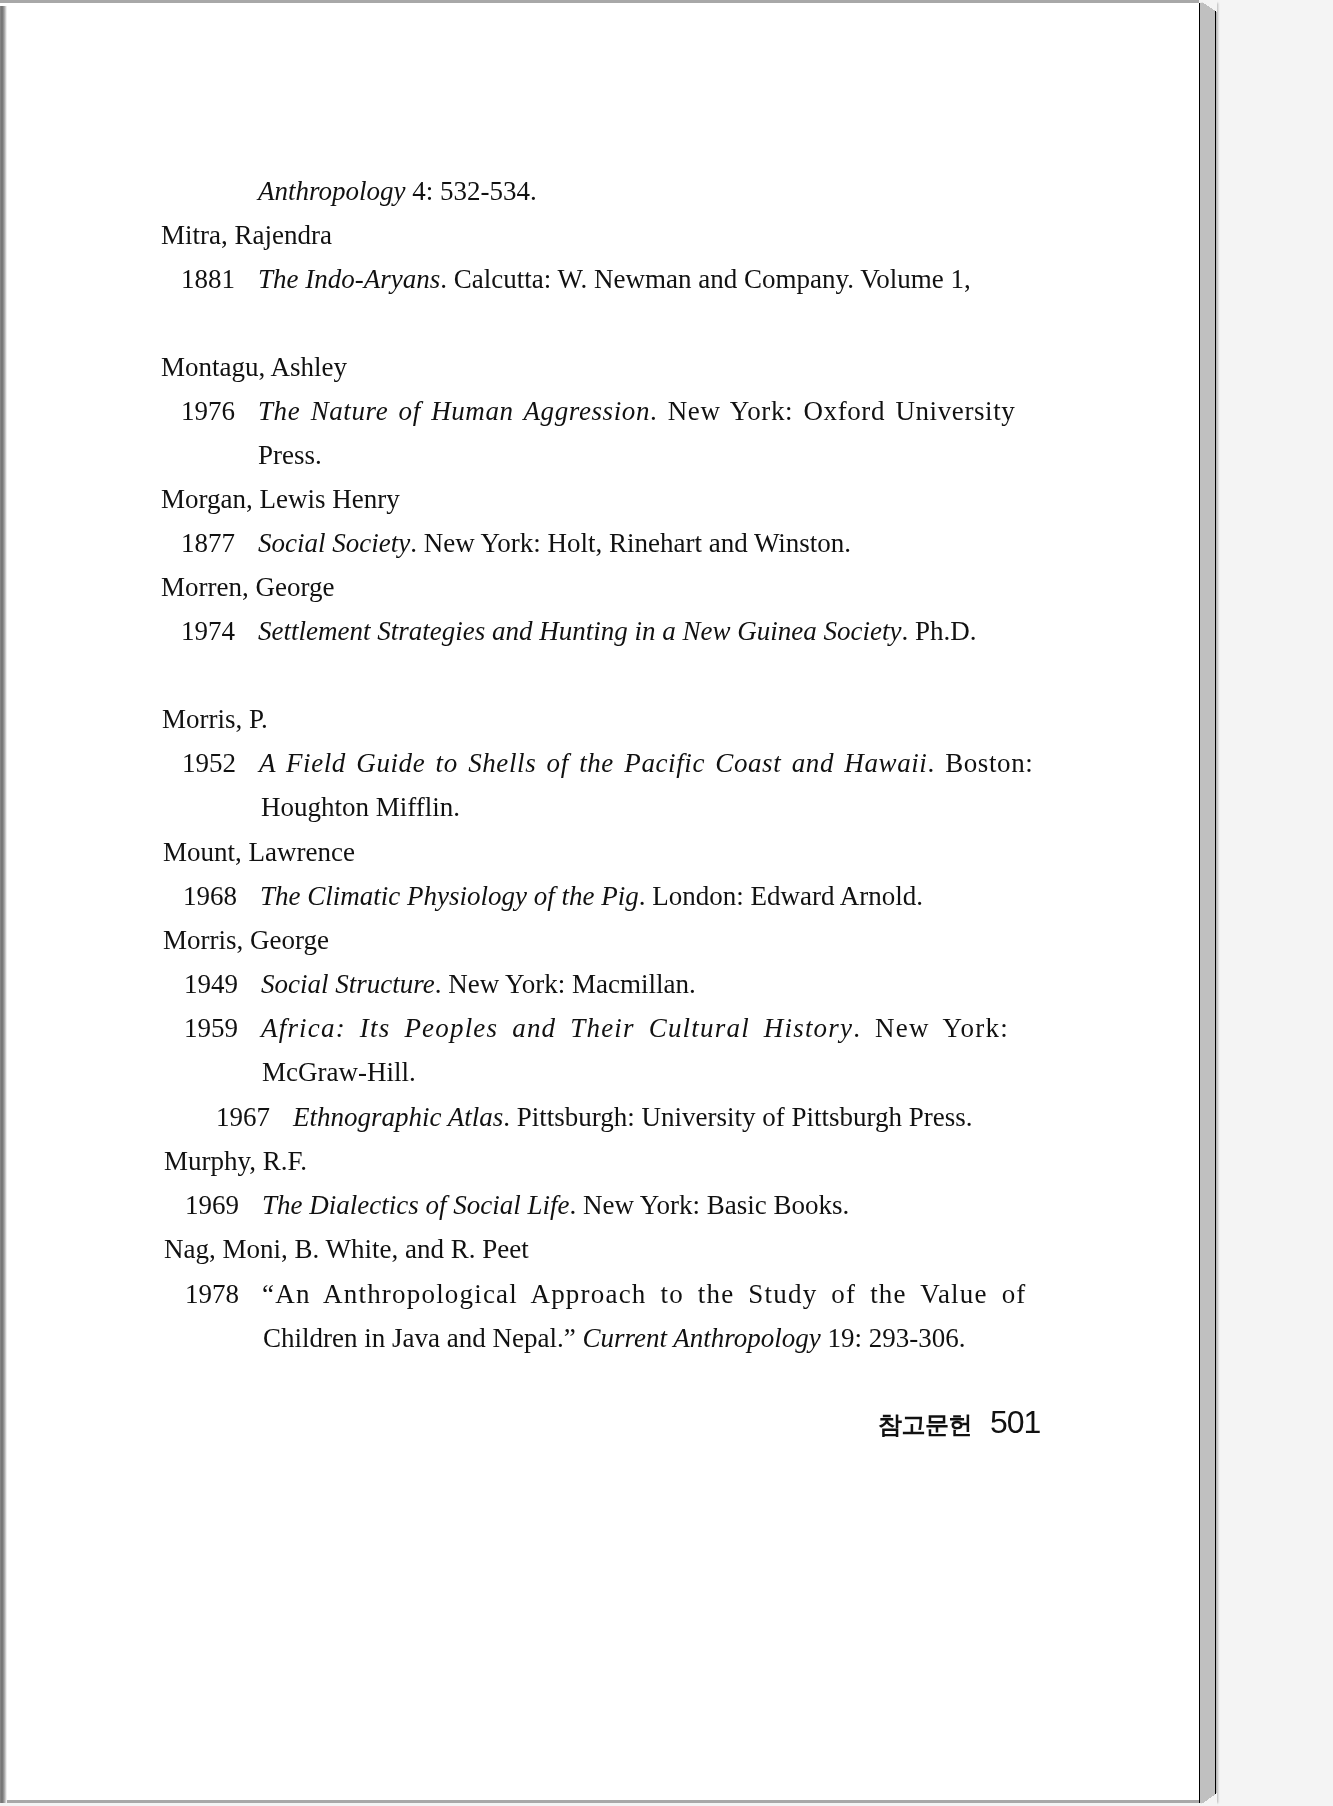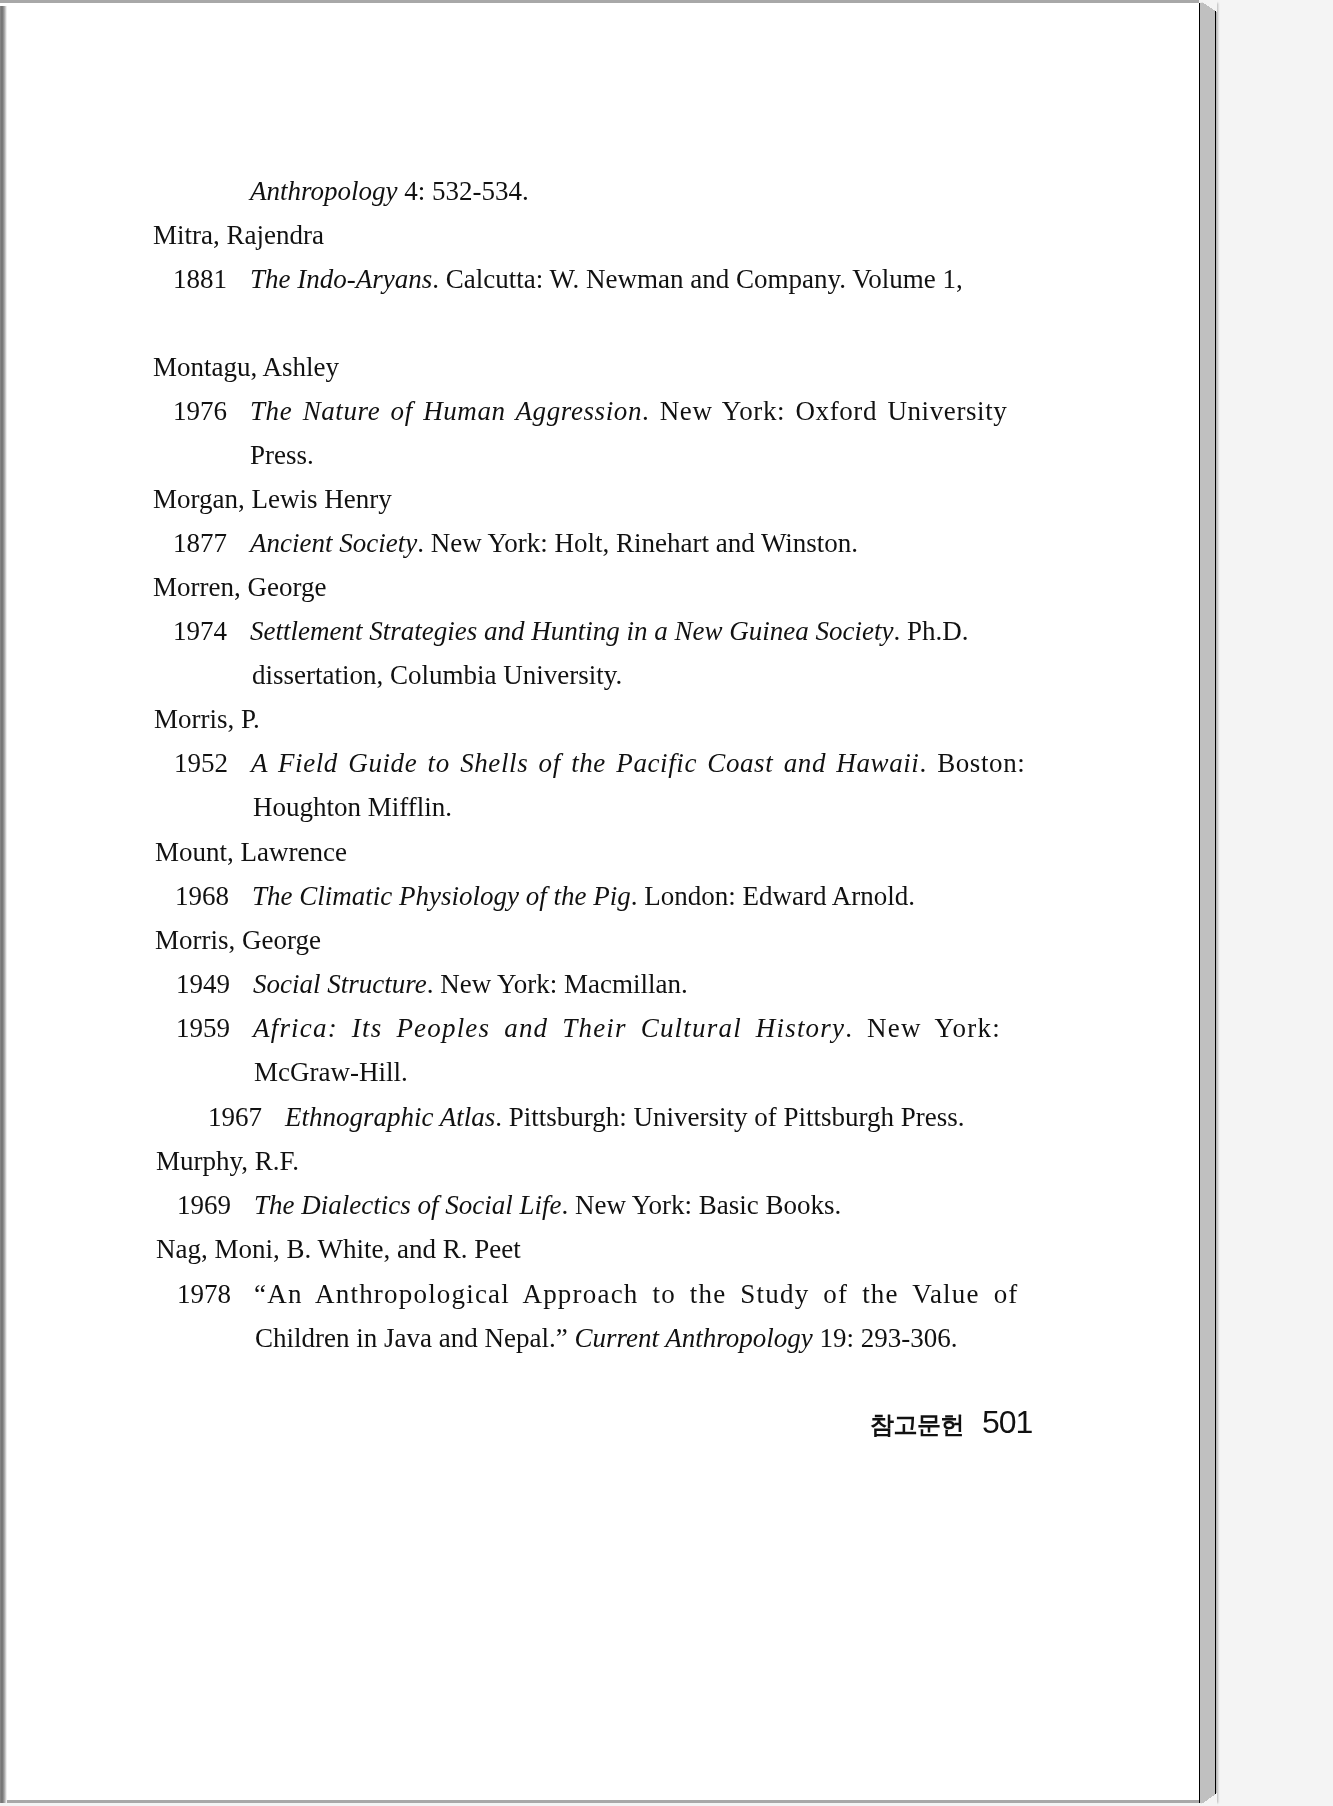--- a/index.html
+++ b/index.html
@@ -30,21 +30,21 @@
   }
   .spine-top {
     position:absolute; left:1199px; top:0; width:18px; height:12px;
     background:linear-gradient(to bottom left, #f4f4f4 50%, transparent 50%);
   }
   .spine-bottom {
     position:absolute; left:1199px; top:1793px; width:18px; height:13px;
     background:linear-gradient(to top left, #f4f4f4 50%, transparent 50%);
   }
   .content {
-    position:absolute; left:8px; top:0; width:1199px; height:1806px;
+    position:absolute; left:16px; top:0; width:1199px; height:1806px;
   }
   .line {
     position:absolute; white-space:nowrap;
     font-size:27px; line-height:34px;
   }
   .author { left:145px; }
   .year { left:165px; }
   .cont { left:242px; }
   .entry-text { position:absolute; left:77px; white-space:nowrap; }
   i { font-style:italic; }
@@ -85,30 +85,29 @@
   <div class="line year" style="top:394px;">
     <span>1976</span>
     <span class="entry-text stretch"><i>The Nature of Human Aggression</i><span>. New York: Oxford University</span></span>
   </div>
   <div class="line cont" style="top:438px;">Press.</div>
 
   <div class="line author" style="top:482px;">Morgan, Lewis Henry</div>
 
   <div class="line year" style="top:526px;">
     <span>1877</span>
-    <span class="entry-text"><i>Ancient Society</i><span>. New York: Holt, Rinehart and Winston.</span></span>
+    <span class="entry-text"><i>Social Society</i><span>. New York: Holt, Rinehart and Winston.</span></span>
   </div>
 
   <div class="line author" style="top:570px;">Morren, George</div>
 
   <div class="line year" style="top:614px;">
     <span>1974</span>
     <span class="entry-text"><i>Settlement Strategies and Hunting in a New Guinea Society</i><span>. Ph.D.</span></span>
   </div>
-  <div class="line cont" style="top:658px; left:244px;">dissertation, Columbia University.</div>
 
   <div class="line author" style="top:702px; left:146px;">Morris, P.</div>
 
   <div class="line year" style="top:746px; left:166px;">
     <span>1952</span>
     <span class="entry-text stretch"><i>A Field Guide to Shells of the Pacific Coast and Hawaii</i><span>. Boston:</span></span>
   </div>
   <div class="line cont" style="top:790px; left:245px;">Houghton Mifflin.</div>
 
   <div class="line author" style="top:835px; left:147px;">Mount, Lawrence</div>

